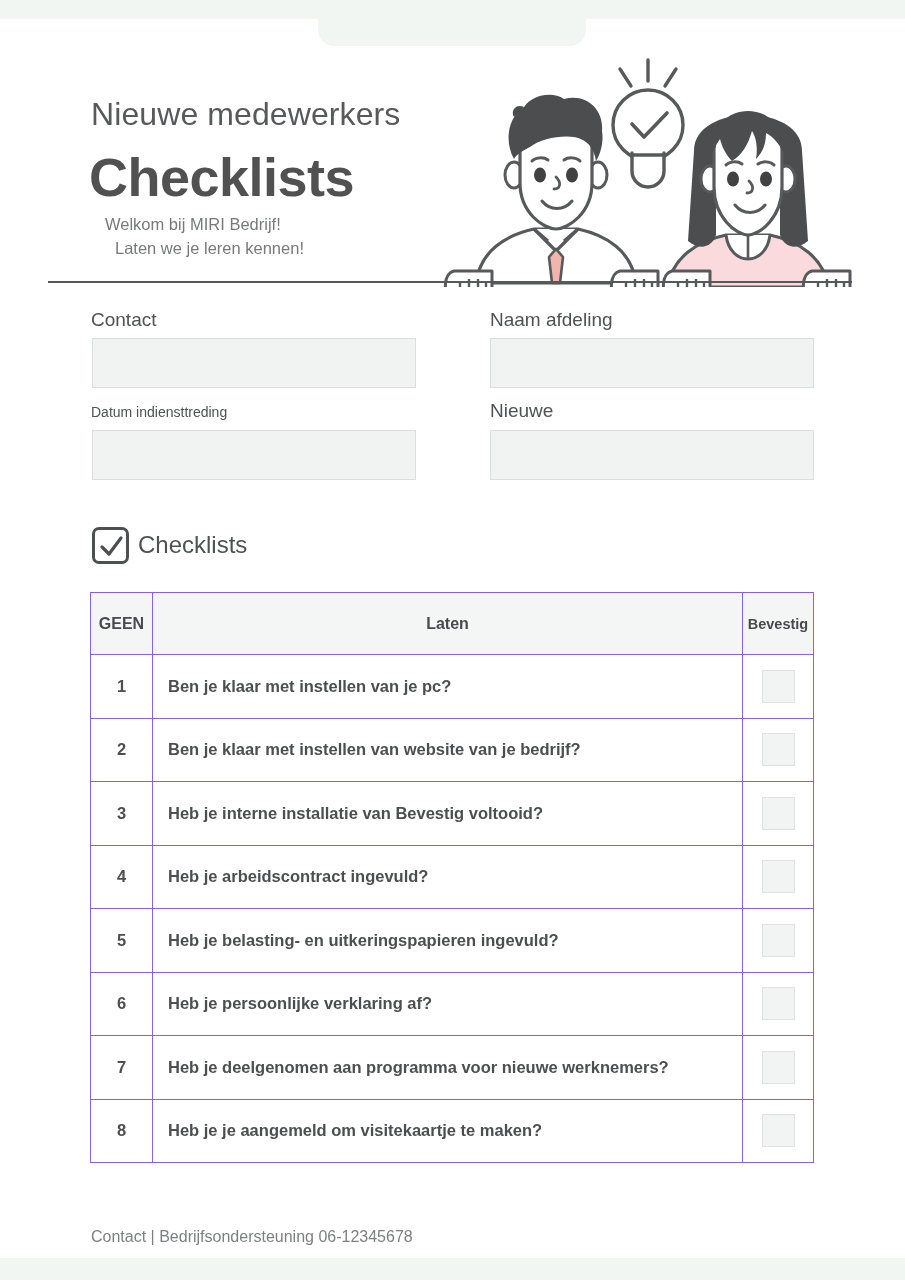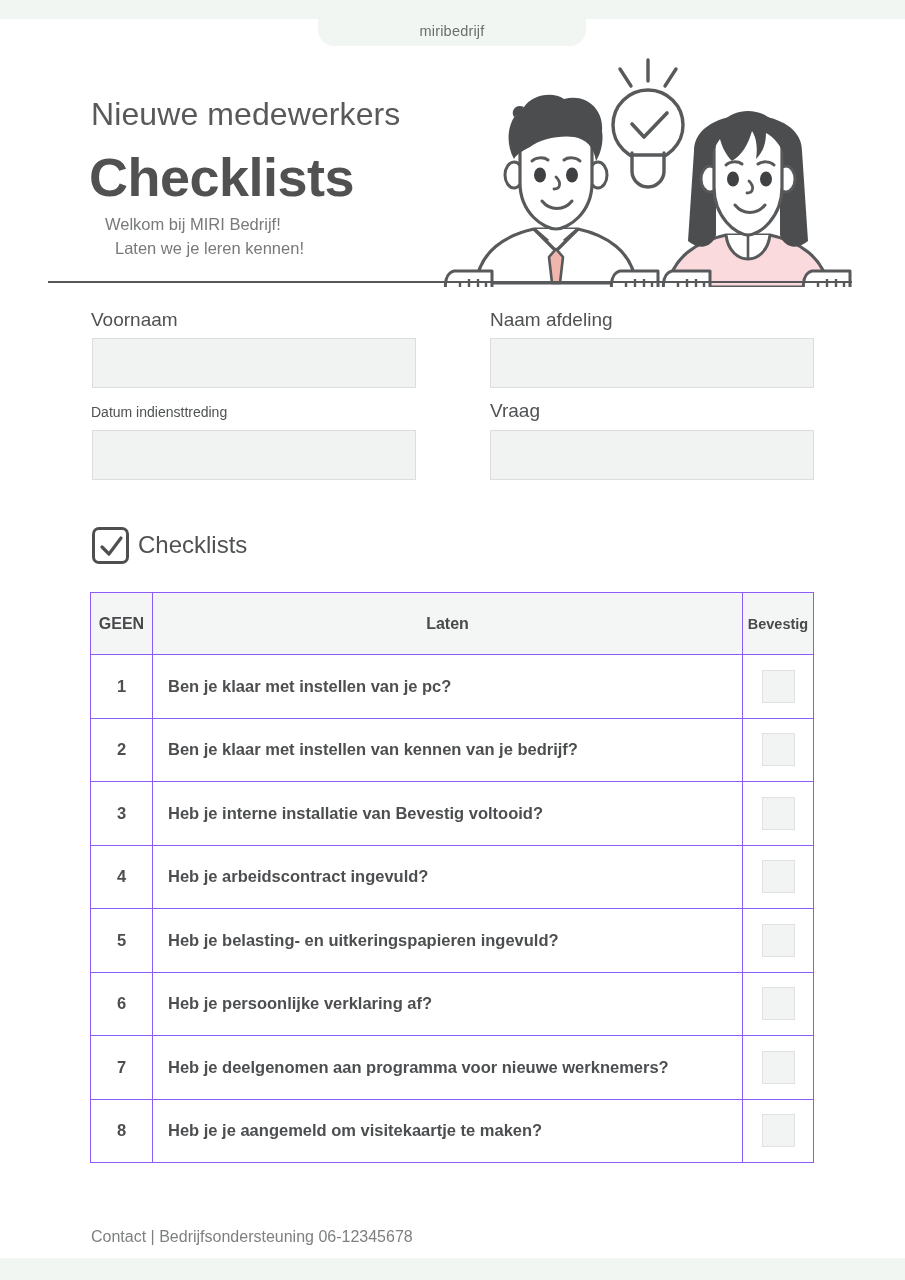--- a/index.html
+++ b/index.html
@@ -187,21 +187,20 @@
     white-space: nowrap;
   }
 </style>
 </head>
 <body>
 
 <div id="page">
 
   <div class="top-band"></div>
   <div class="top-tab"></div>
-  <div class="top-tab-label">miribedrijf</div>
 
   <div class="hdr-kicker">Nieuwe medewerkers</div>
   <div class="hdr-title">Checklists</div>
   <div class="hdr-sub">
     <span>Welkom bij MIRI Bedrijf!</span>
     <span class="line2">Laten we je leren kennen!</span>
   </div>
 
   <svg class="illus" viewBox="0 0 420 232">
     <g fill="none" stroke="#57595b" stroke-width="3.4" stroke-linecap="round" stroke-linejoin="round">
@@ -292,30 +291,30 @@
       <path d="M236 216 C226 218 224 238 234 244 C244 250 266 250 274 242 L274 216 Z"></path>
       <path d="M242 226 L242 244 M251 224 L251 246 M260 224 L260 246 M268 226 L268 244" stroke-width="2.4" fill="none"></path>
 
       <path d="M376 216 C366 218 364 238 374 244 C384 250 406 250 414 242 L414 216 Z"></path>
       <path d="M382 226 L382 244 M391 224 L391 246 M400 224 L400 246 M408 226 L408 244" stroke-width="2.4" fill="none"></path>
     </g>
   </svg>
 
   <div class="hdr-rule"></div>
 
-  <div class="field-label-lg" style="left:91px; top:309px;">Voornaam</div>
+  <div class="field-label-lg" style="left:91px; top:309px;">Contact</div>
   <input class="field-box" style="left: 92px; top: 338px; width: 324px; height: 50px;" placeholder="">
 
   <div class="field-label-lg" style="left:490px; top:309px;">Naam afdeling</div>
   <input class="field-box" style="left: 490px; top: 338px; width: 324px; height: 50px;" placeholder="">
 
   <div class="field-label-sm" style="left:91px; top:404px;">Datum indiensttreding</div>
   <input class="field-box" style="left: 92px; top: 430px; width: 324px; height: 50px;" placeholder="">
 
-  <div class="field-label-lg" style="left:490px; top:400px;">Vraag</div>
+  <div class="field-label-lg" style="left:490px; top:400px;">Nieuwe</div>
   <input class="field-box" style="left: 490px; top: 430px; width: 324px; height: 50px;" placeholder="">
 
   <div class="cl-check">
     <svg width="25" height="23" viewBox="0 0 25 23">
       <polyline points="3,12 10,19 22,3" fill="none" stroke="#4d4f51" stroke-width="3.2" stroke-linecap="round" stroke-linejoin="round"></polyline>
     </svg>
   </div>
   <div class="cl-title">Checklists</div>
 
   <table class="tbl">
@@ -327,21 +326,21 @@
       </tr>
     </thead>
     <tbody id="tbody">
         <tr>
           <td class="c-no">1</td>
           <td class="c-q">Ben je klaar met instellen van je pc?</td>
           <td class="c-conf"><span class="rowbox"></span></td>
         </tr>
         <tr>
           <td class="c-no">2</td>
-          <td class="c-q">Ben je klaar met instellen van kennen van je bedrijf?</td>
+          <td class="c-q">Ben je klaar met instellen van website van je bedrijf?</td>
           <td class="c-conf"><span class="rowbox"></span></td>
         </tr>
         <tr>
           <td class="c-no">3</td>
           <td class="c-q">Heb je interne installatie van Bevestig voltooid?</td>
           <td class="c-conf"><span class="rowbox"></span></td>
         </tr>
         <tr>
           <td class="c-no">4</td>
           <td class="c-q">Heb je arbeidscontract ingevuld?</td>

